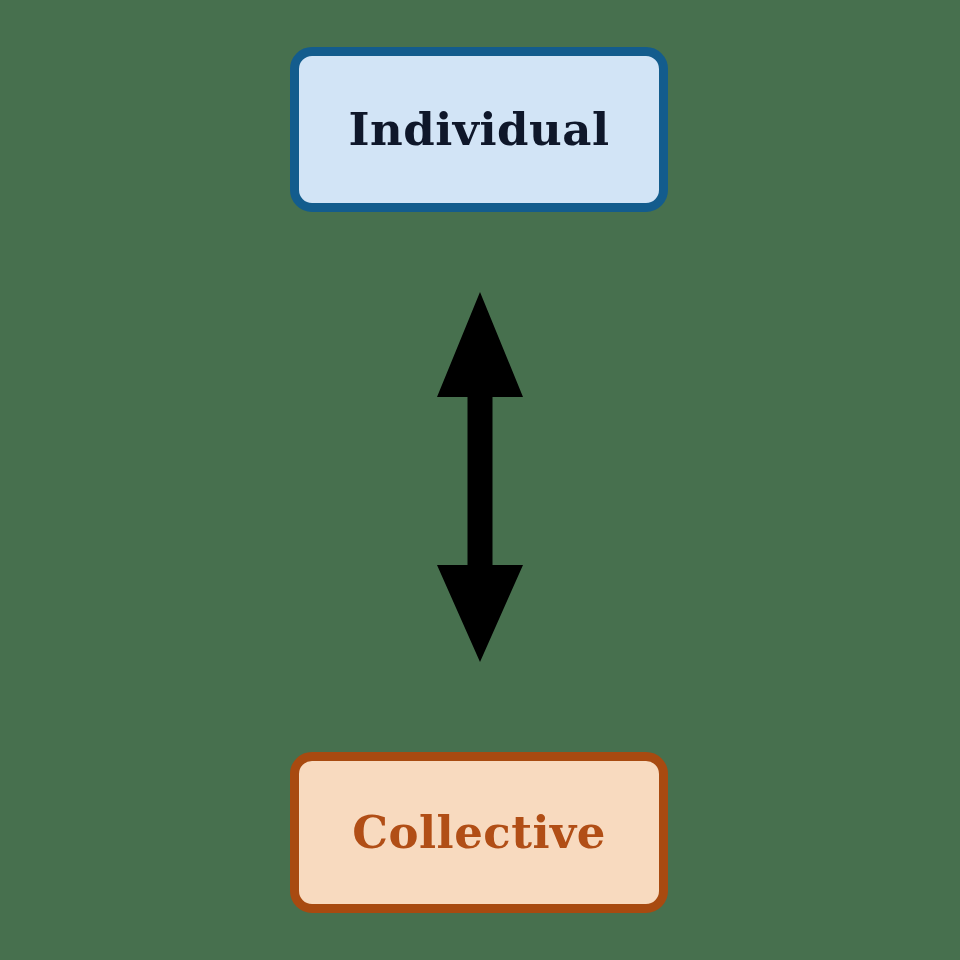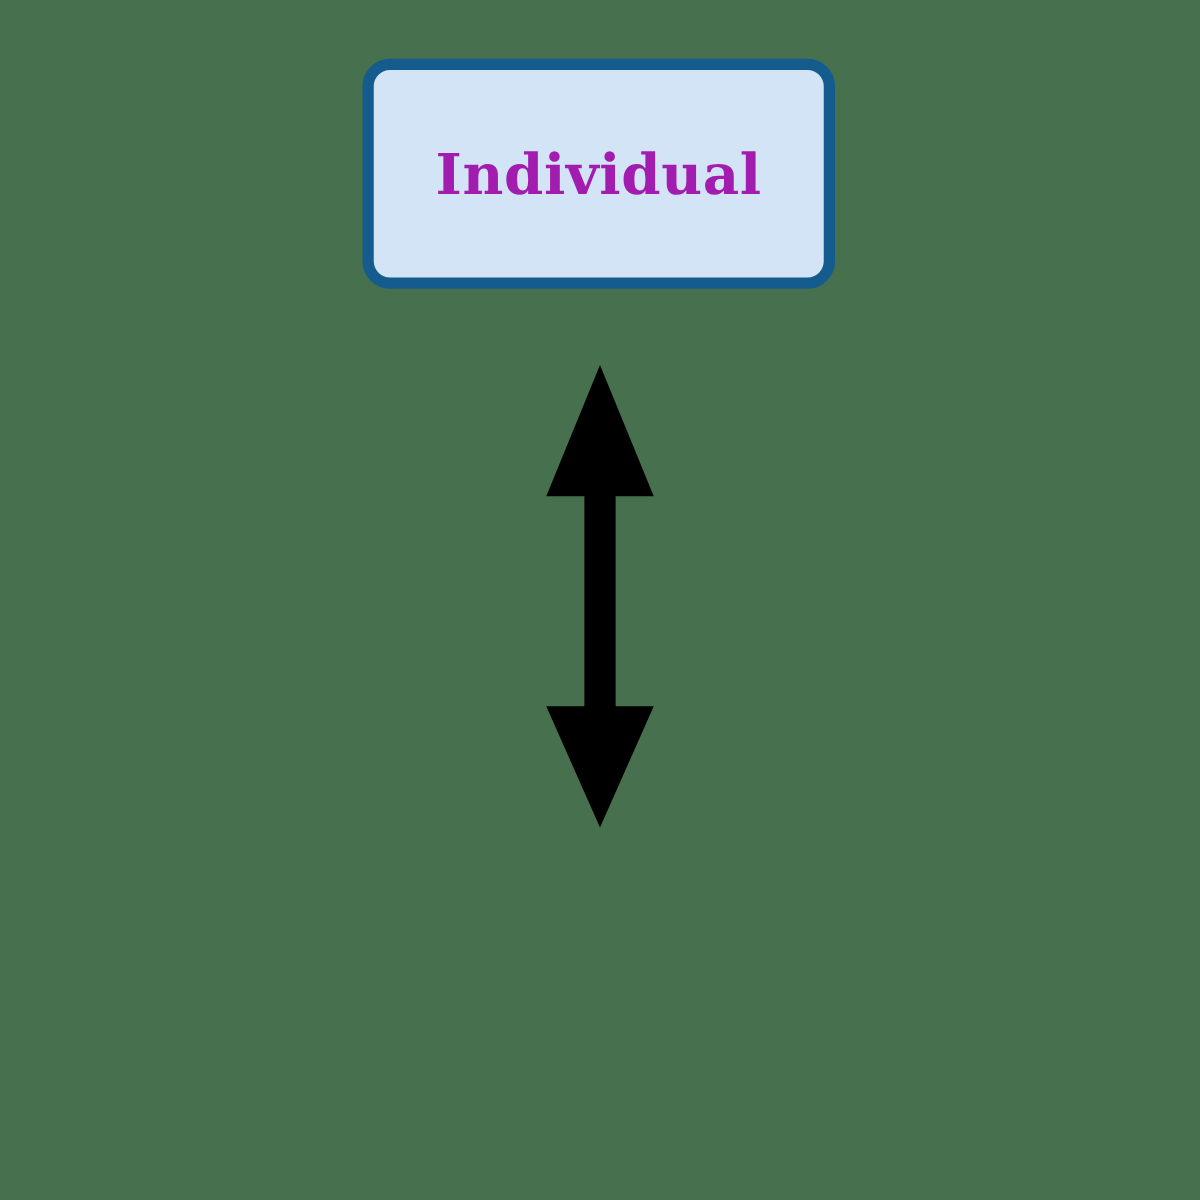--- a/index.html
+++ b/index.html
@@ -22,24 +22,24 @@
     border-radius: 22px;
     display: flex;
     align-items: center;
     justify-content: center;
     font-weight: bold;
     font-size: 45px;
     letter-spacing: 0.5px;
   }
   .node-individual {
     top: 47px;
-    height: 184px;
+    height: 165px;
     background: #D2E4F6;
     border: 9px solid #135C8D;
-    color: #a21caf;
+    color: #0f172a;
   }
   .node-collective {
     top: 752px;
     height: 161px;
     background: #F8DABF;
     border: 9px solid #A84A10;
     color: #B14E16;
   }
   .connector {
     position: absolute;
@@ -56,14 +56,17 @@
 <div class="canvas">
 
   <div class="node node-individual">
     <span>Individual</span>
   </div>
 
   <svg class="connector" viewBox="0 0 960 960" xmlns="http://www.w3.org/2000/svg">
     <polygon points="480,292 523,397 492.5,397 492.5,565 523,565 480,662 437,565 467.5,565 467.5,397 437,397" fill="#000000"></polygon>
   </svg>
 
+  <div class="node node-collective">
+    <span>Collective</span>
+  </div>
 
 </div>
 
 </body></html>

